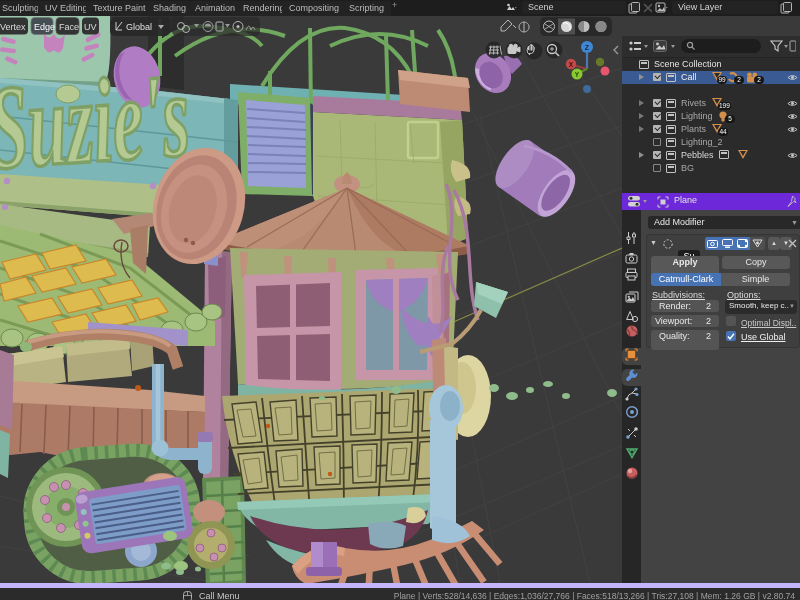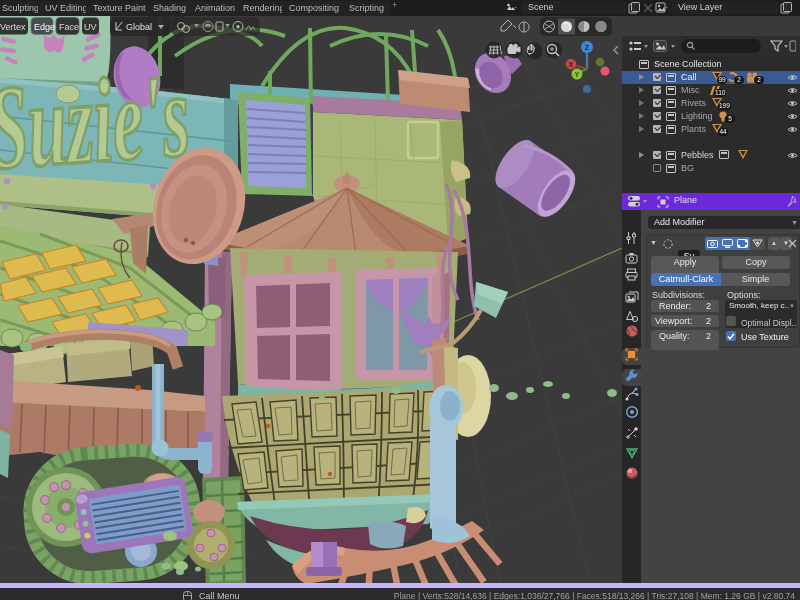--- a/index.html
+++ b/index.html
@@ -21,21 +21,21 @@
   .eye{position:absolute;left:165px;top:2px;width:11px;height:9px;}
   .badge{position:absolute;top:5px;height:8px;min-width:8px;padding:0 1px;background:#161616;border-radius:5px;color:#fff;font-size:6.5px;line-height:8px;text-align:center;}
   .tri{position:absolute;top:1px;width:0px;height:0px;border-left:5.5px solid transparent;border-right:5.5px solid transparent;border-top:9px solid #d3904a;}
   .tri:after{content:"";position:absolute;left:-3px;top:-8.5px;width:0;height:0;border-left:3px solid transparent;border-right:3px solid transparent;border-top:5px solid #2b2b2b;}
   #props{left:622px;top:193px;width:178px;height:390px;background:#434343;}
   #props .hdr{position:absolute;left:0;top:0;width:178px;height:17px;background:#6d28d9;}
   #ptabs{position:absolute;left:0;top:17px;width:19px;height:373px;background:#262626;}
   .ptab{position:absolute;left:0;width:19px;height:17px;text-align:center;font-size:10px;line-height:17px;}
   .btn{position:absolute;background:#585858;border-radius:3px;color:#e8e8e8;font-size:9px;text-align:center;}
   .fld{position:absolute;background:#545454;border-radius:3px;color:#e8e8e8;font-size:9px;}
-  .lbl{position:absolute;color:#dcdcdc;font-size:9px;}
+  .lbl{position:absolute;color:#dcdcdc;font-size:9px;text-decoration:underline;}
   #viewport{left:0;top:16px;width:622px;height:567px;}
 </style>
 </head>
 <body>
 <div id="app">
   <div id="viewport" class="abs">
   <svg width="622" height="567" viewBox="0 0 622 567">
     <rect x="0" y="0" width="622" height="567" fill="#3a3a3a"></rect>
 
     <g stroke="#424242" stroke-width="1" fill="none">
@@ -605,34 +605,20 @@
           <circle cx="8.8" cy="2.8" r="2.4" fill="#d3904a"></circle>
           <rect x="1" y="4.5" width="9" height="6" rx="1.2" fill="#d3904a"></rect>
           <path d="M10.4 6.2l2.4-1.2v4.4l-2.4-1.2z" fill="#d3904a"></path>
         </svg>
         <span class="badge" style="left:132px;">2</span>
       <svg class="eye" viewBox="0 0 12 9">
           <path d="M1 4.5 Q6 0.2 11 4.5 Q6 8.8 1 4.5z" fill="none" stroke="#c8c8c8"></path>
           <circle cx="6" cy="4.5" r="1.6" fill="#c8c8c8"></circle>
         </svg>
     </div>
-    <div class="orow" style="top:48px;">
-        <span class="arrow" style="border-left-color:#777;"></span>
-        <span class="chk"></span>
-        <span class="cicon"></span>
-        <span class="nm">Misc</span>
-      <svg style="position:absolute;left:86px;top:1px" width="12" height="11" viewBox="0 0 12 11">
-          <path d="M2 10 L5 1 l2.4 0 L4.4 10z M6.5 10 L9.5 1 l2.4 0 L8.9 10z" fill="#d3904a"></path>
-        </svg>
-        <span class="badge" style="left:92px;">110</span>
-      <svg class="eye" viewBox="0 0 12 9">
-          <path d="M1 4.5 Q6 0.2 11 4.5 Q6 8.8 1 4.5z" fill="none" stroke="#c8c8c8"></path>
-          <circle cx="6" cy="4.5" r="1.6" fill="#c8c8c8"></circle>
-        </svg>
-    </div>
     <div class="orow" style="top:61px;">
         <span class="arrow" style="border-left-color:#777;"></span>
         <span class="chk"></span>
         <span class="cicon"></span>
         <span class="nm">Rivets</span>
       <span class="tri" style="left:90px;"></span>
         <span class="badge" style="left:96px;">199</span>
       <svg class="eye" viewBox="0 0 12 9">
           <path d="M1 4.5 Q6 0.2 11 4.5 Q6 8.8 1 4.5z" fill="none" stroke="#c8c8c8"></path>
           <circle cx="6" cy="4.5" r="1.6" fill="#c8c8c8"></circle>
@@ -658,20 +644,25 @@
         <span class="chk"></span>
         <span class="cicon"></span>
         <span class="nm">Plants</span>
       <span class="tri" style="left:90px;"></span>
         <span class="badge" style="left:96px;">44</span>
       <svg class="eye" viewBox="0 0 12 9">
           <path d="M1 4.5 Q6 0.2 11 4.5 Q6 8.8 1 4.5z" fill="none" stroke="#c8c8c8"></path>
           <circle cx="6" cy="4.5" r="1.6" fill="#c8c8c8"></circle>
         </svg>
     </div>
+    <div class="orow" style="top:100px;">
+        <span class="chk0"></span>
+        <span class="cicon"></span>
+        <span class="nm">Lighting_2</span>
+      </div>
     <div class="orow" style="top:113px;color:#d8d8d8;">
         <span class="arrow"></span>
         <span class="chk"></span>
         <span class="cicon"></span>
         <span class="nm">Pebbles</span>
       <span class="cicon" style="left:97px;top:1px;"></span>
         <span class="tri" style="left:116px;"></span>
       <svg class="eye" viewBox="0 0 12 9">
           <path d="M1 4.5 Q6 0.2 11 4.5 Q6 8.8 1 4.5z" fill="none" stroke="#c8c8c8"></path>
           <circle cx="6" cy="4.5" r="1.6" fill="#c8c8c8"></circle>
@@ -790,40 +781,40 @@
       </svg>
     <svg style="position:absolute;left:130px;top:46px" width="11" height="9" viewBox="0 0 11 9">
         <path d="M1 1 h9 l-4.5 7z" fill="none" stroke="#ddd"></path>
         <circle cx="5.5" cy="4" r="1.4" fill="#ddd"></circle>
       </svg>
     <div class="btn" style="left:146px;top:44px;width:12px;height:13px;line-height:13px;font-size:6px;color:#ddd;">▲</div>
     <div class="btn" style="left:158px;top:44px;width:12px;height:13px;line-height:13px;font-size:6px;color:#ddd;">▼</div>
     <svg style="position:absolute;left:166px;top:46px" width="9" height="9" viewBox="0 0 9 9">
         <path d="M1 1l7 7M8 1l-7 7" stroke="#c2c2c2" stroke-width="1.3"></path>
       </svg>
-    <div class="btn" style="left:29px;top:63px;width:68px;height:25px;line-height:13px;">Apply</div>
+    <div class="btn" style="left:29px;top:63px;width:68px;height:25px;line-height:13px;font-weight:bold;">Apply</div>
     <div class="btn" style="left:100px;top:63px;width:68px;height:13px;line-height:13px;">Copy</div>
     <div class="btn" style="left:29px;top:80px;width:70px;height:13px;line-height:13px;background:#4772b3;color:#fff;border-radius:3px 0 0 3px;">Catmull-Clark</div>
     <div class="btn" style="left:99px;top:80px;width:69px;height:13px;line-height:13px;border-radius:0 3px 3px 0;">Simple</div>
     <div class="lbl" style="left:30px;top:97px;">Subdivisions:</div>
     <div class="lbl" style="left:105px;top:97px;">Options:</div>
     <div class="fld" style="left:29px;top:107px;width:68px;height:12px;line-height:12px;">
       <span style="padding-left:8px;">Render:</span><span style="position:absolute;right:8px;">2</span></div>
     <div class="fld" style="left:29px;top:122px;width:68px;height:12px;line-height:12px;">
       <span style="padding-left:4px;">Viewport:</span><span style="position:absolute;right:8px;">2</span></div>
     <div class="fld" style="left:29px;top:137px;width:68px;height:20px;line-height:12px;">
       <span style="padding-left:8px;">Quality:</span><span style="position:absolute;right:8px;">2</span></div>
-    <div class="fld" style="left:103px;top:107px;width:72px;height:28px;background:#2b2b2b;line-height:12px;padding-left:4px;box-sizing:border-box;font-size:8px;white-space:nowrap;overflow:hidden;">Smooth, keep c..<span style="position:absolute;right:2px;color:#999;font-size:6px;">▼</span></div>
+    <div class="fld" style="left:103px;top:107px;width:72px;height:14px;background:#2b2b2b;line-height:12px;padding-left:4px;box-sizing:border-box;font-size:8px;white-space:nowrap;overflow:hidden;">Smooth, keep c..<span style="position:absolute;right:2px;color:#999;font-size:6px;">▼</span></div>
     <div style="position:absolute;left:104px;top:123px;width:10px;height:10px;background:#545454;border-radius:2px;"></div>
     <div class="lbl" style="left:119px;top:125px;color:#c8c8c8;font-size:8.5px;white-space:nowrap;">Optimal Displ..</div>
     <div style="position:absolute;left:104px;top:138px;width:10px;height:10px;background:#4772b3;border-radius:2px;"></div>
     <svg style="position:absolute;left:105px;top:140px" width="8" height="7" viewBox="0 0 8 7">
         <path d="M1 3.5l2 2.3 4-5" fill="none" stroke="#fff" stroke-width="1.4"></path>
       </svg>
-    <div class="lbl" style="left:119px;top:139px;color:#f0f0f0;">Use Texture</div>
+    <div class="lbl" style="left:119px;top:139px;color:#f0f0f0;">Use Global</div>
   </div>
 
   <div id="statusbar" class="abs">
     <svg style="position:absolute;left:183px;top:3px" width="9" height="11" viewBox="0 0 9 11">
         <rect x="0.5" y="0.5" width="8" height="10" rx="3" fill="none" stroke="#b0b0b0"></rect>
         <path d="M4.5 0.5 v4 M0.5 4.5 h8" stroke="#b0b0b0" stroke-width="0.8"></path>
       </svg>
     <span style="position:absolute;left:199px;color:#c8c8c8;">Call Menu</span>
     <span style="position:absolute;right:5px;font-size:8.5px;">Plane | Verts:528/14,636 | Edges:1,036/27,766 | Faces:518/13,266 | Tris:27,108 | Mem: 1.26 GB | v2.80.74</span>
   </div>

